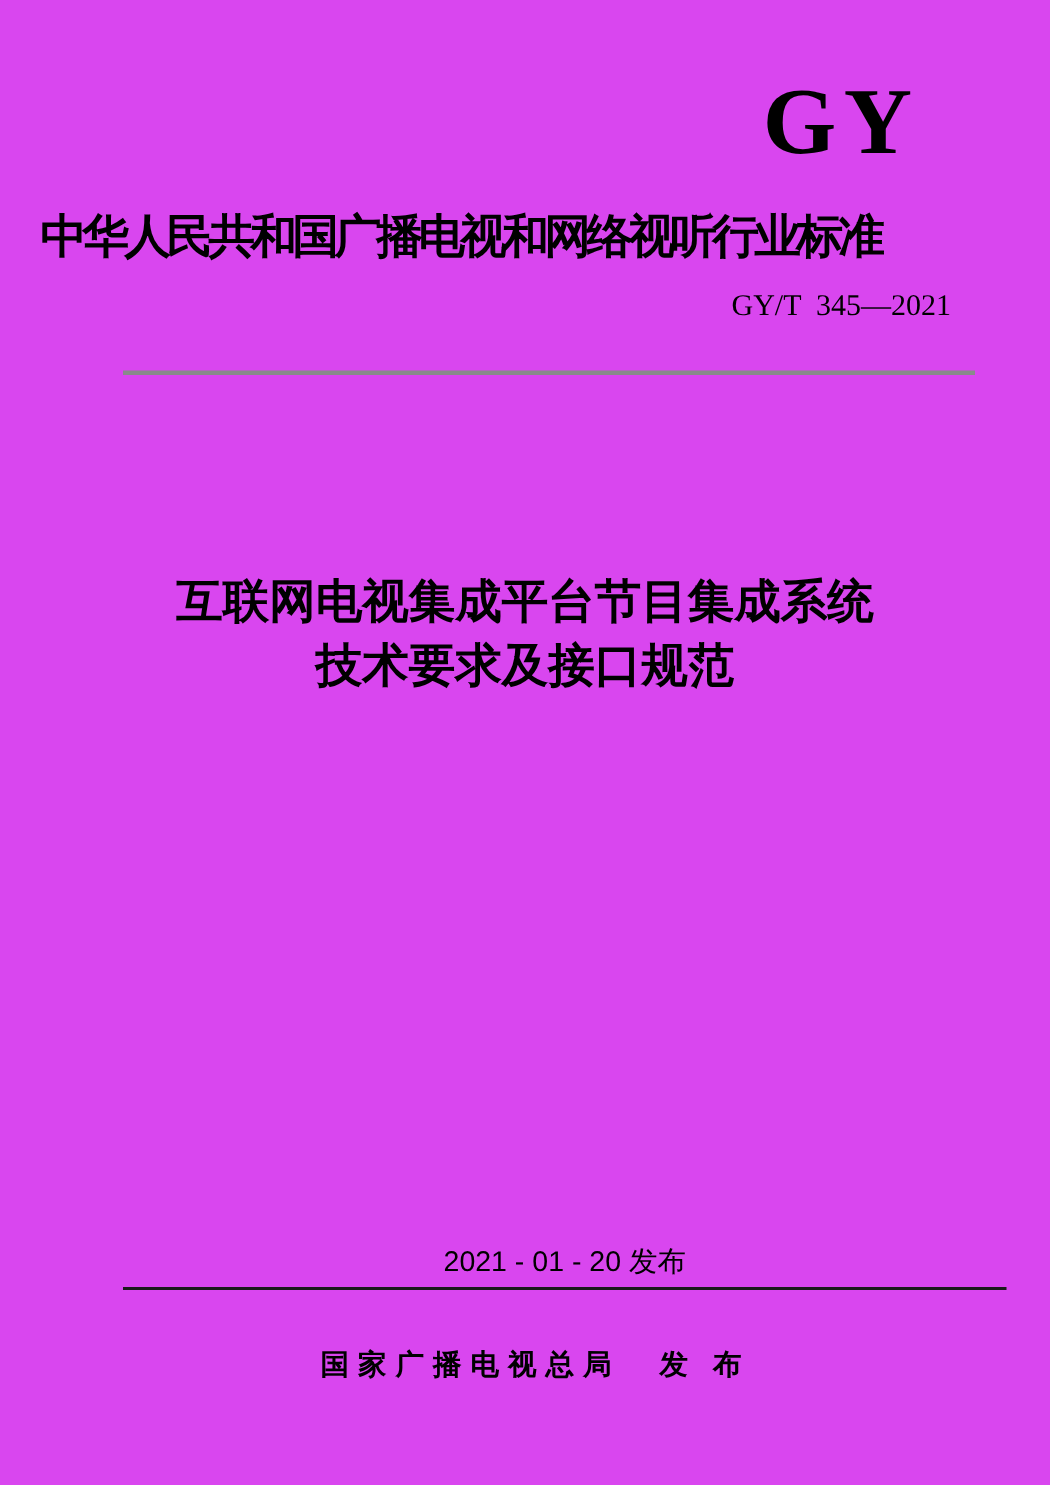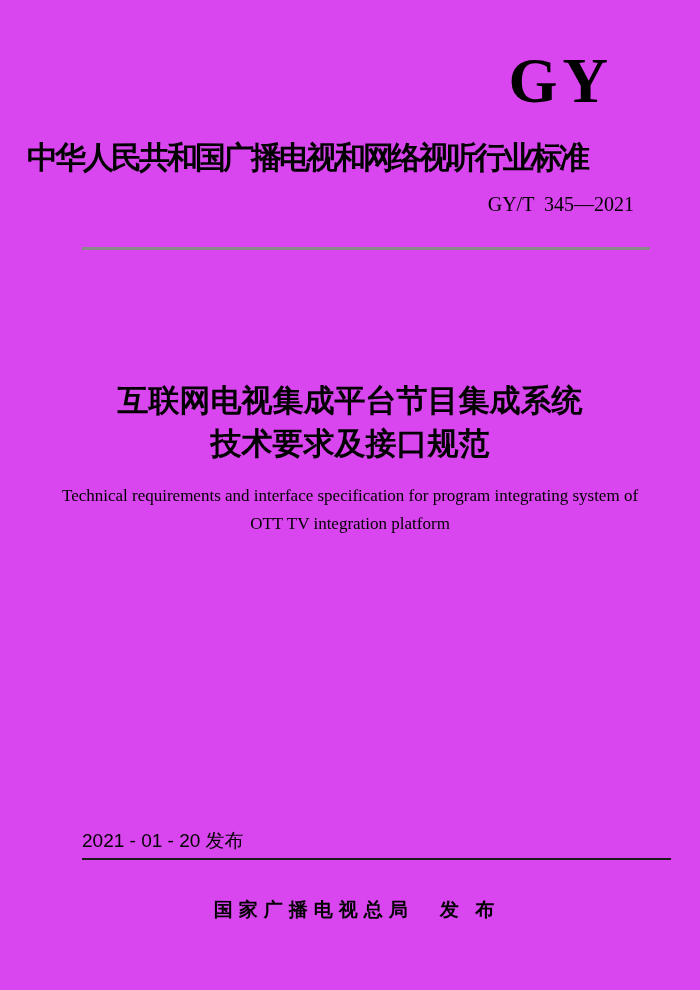--- a/index.html
+++ b/index.html
@@ -78,21 +78,21 @@
     font-family: "Liberation Serif", serif;
     font-size: 17px;
     line-height: 28px;
   }
   .dates-row {
     position: absolute;
     top: 828px;
     left: 82px;
     width: 589px;
     display: flex;
-    justify-content: flex-start;
+    justify-content: center;
     align-items: flex-end;
     border-bottom: 2px solid #1a1a1a;
     padding-bottom: 4px;
     font-size: 19px;
     white-space: pre;
   }
   .publisher-row {
     position: absolute;
     top: 897px;
     left: 0;
@@ -124,24 +124,20 @@
 
   <div class="std-number">GY/T  345—2021</div>
 
   <div class="top-rule"></div>
 
   <div class="title-zh">
     <div>互联网电视集成平台节目集成系统</div>
     <div>技术要求及接口规范</div>
   </div>
 
-  <div class="title-en">
-    <div>Technical requirements and interface specification  for program integrating system of</div>
-    <div>OTT TV integration platform</div>
-  </div>
 
   <div class="dates-row">
     <span>2021 - 01 - 20 发布</span>
   </div>
 
   <div class="publisher-row">
     <span class="publisher-name">国家广播电视总局</span>
     <span class="publisher-action">发  布</span>
   </div>
 

